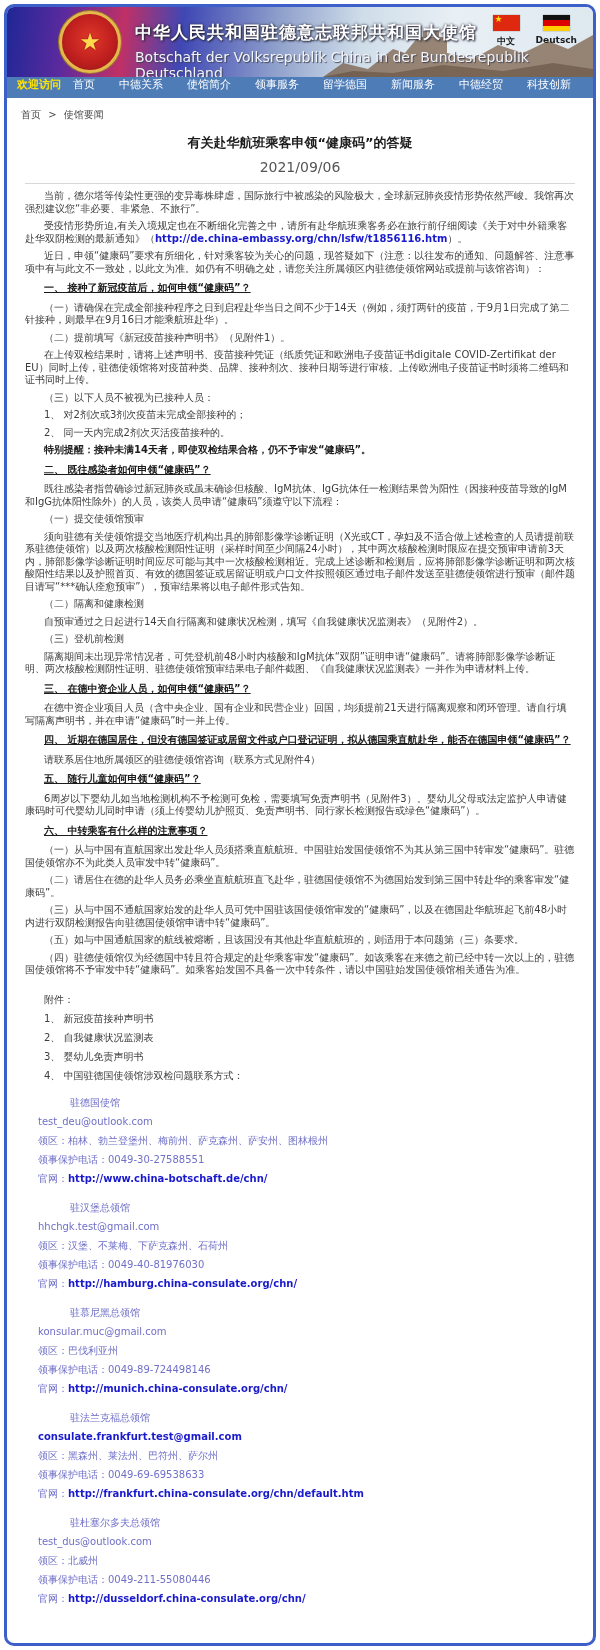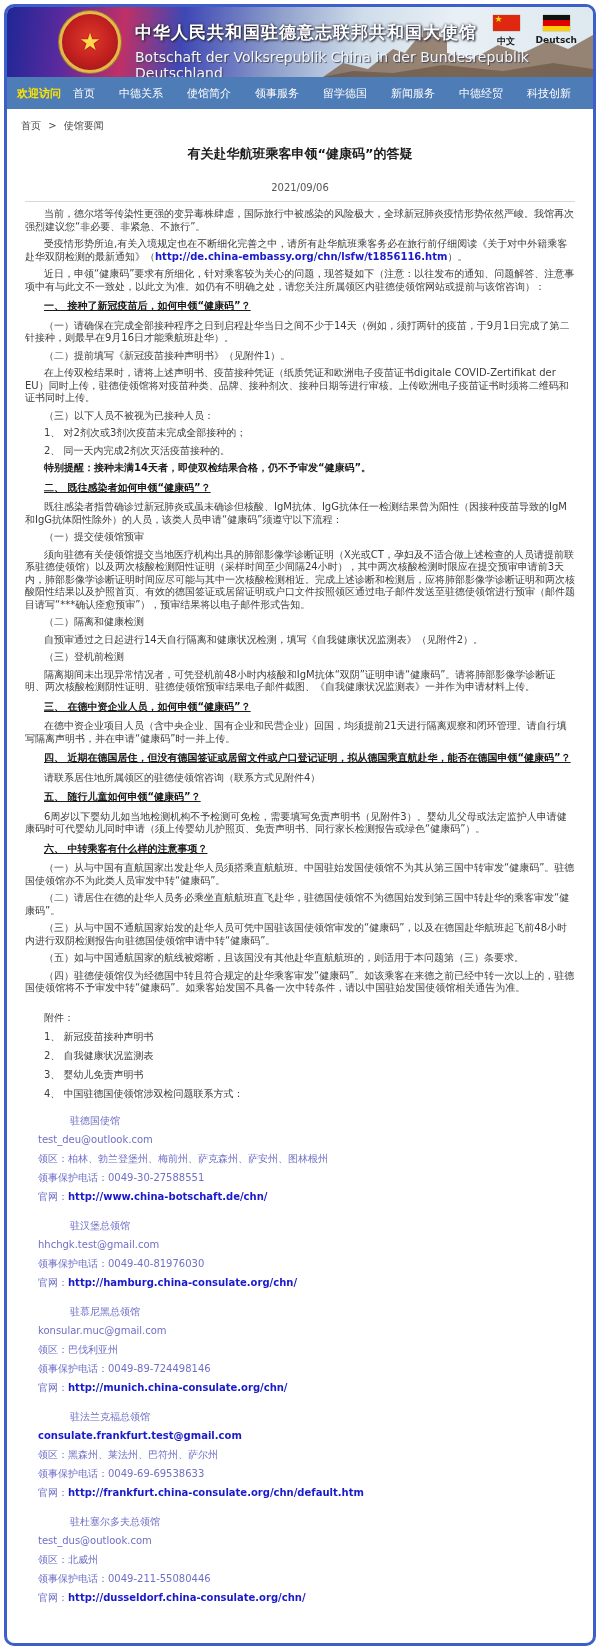--- a/index.html
+++ b/index.html
@@ -36,36 +36,36 @@
   .flag { width:27px; height:16px; position:relative; box-shadow:0 0 1px rgba(0,0,0,.5); }
   .flag-cn { background:#de2910; }
   .flag-cn .s { position:absolute; left:2px; top:-1px; color:#ffde00; font-size:9px; }
   .flag-de { display:flex; flex-direction:column; }
   .flag-de i { flex:1; }
   .flag-de i:nth-child(1){background:#111;} .flag-de i:nth-child(2){background:#dd0000;} .flag-de i:nth-child(3){background:#ffce00;}
   .lang-label { font-size:9px; font-weight:bold; color:#1b1b1b; margin-top:4px; }
 
   
   .nav {
-    height:32px; background:#4e7cb7; display:flex; align-items:center;
+    height:21px; background:#4e7cb7; display:flex; align-items:flex-start;
     padding:0 10px; justify-content:space-around;
   }
   .nav-welcome { color:#ffe400; font-weight:bold; font-size:11px; cursor:pointer; }
   .nav-items { display:flex; flex:1; justify-content:space-around; }
   .nav-item { color:#fff; font-size:11px; cursor:pointer; }
 
   
   .breadcrumb { padding:10px 14px 2px; font-size:10px; color:#4a4a4a; }
   .breadcrumb span { cursor:pointer; }
   .breadcrumb .sep { margin:0 4px; cursor:default; }
 
   
   .article { padding:0 18px; }
   .art-title { text-align:center; font-size:13px; font-weight:bold; color:#1d1d1d; margin:10px 0 0; }
-  .art-date { text-align:center; font-size:10px; color:#555; margin:19px 0 8px; }
+  .art-date { text-align:center; font-size:14px; color:#555; margin:7px 0 8px; }
   .divider { border:none; border-top:1px solid #d7d7d7; margin:0 0 6px; }
 
   #blocks p { font-size:10px; line-height:12.5px; color:#3d3d3d; margin:5px 0; text-indent:1.9em; }
   #blocks p.blk-h { font-weight:bold; color:#1c1c1c; text-decoration:underline; margin:7px 0; }
   #blocks p.blk-b { font-weight:bold; color:#1c1c1c; }
   .inline-link { color:#1a1acd; font-weight:bold; text-decoration:none; cursor:pointer; }
 
   
   .attachments { margin-top:16px; }
   .attachments p { font-size:10px; line-height:13px; color:#3d3d3d; margin:6px 0; text-indent:1.9em; }
@@ -186,20 +186,21 @@
         <div class="contact">
           <p class="c-name">驻德国使馆</p>
           <p class="c-email">test_deu@outlook.com</p>
           <p class="c-line">领区：柏林、勃兰登堡州、梅前州、萨克森州、萨安州、图林根州</p>
           <p class="c-line">领事保护电话：0049-30-27588551</p>
           <p class="c-line"><span>官网：</span><a class="inline-link">http://www.china-botschaft.de/chn/</a></p>
         </div>
         <div class="contact">
           <p class="c-name">驻汉堡总领馆</p>
           <p class="c-email">hhchgk.test@gmail.com</p>
+          <p class="c-line">领区：汉堡、不莱梅、下萨克森州、石荷州</p>
           <p class="c-line">领事保护电话：0049-40-81976030</p>
           <p class="c-line"><span>官网：</span><a class="inline-link">http://hamburg.china-consulate.org/chn/</a></p>
         </div>
         <div class="contact">
           <p class="c-name">驻慕尼黑总领馆</p>
           <p class="c-email">konsular.muc@gmail.com</p>
           <p class="c-line">领区：巴伐利亚州</p>
           <p class="c-line">领事保护电话：0049-89-724498146</p>
           <p class="c-line"><span>官网：</span><a class="inline-link">http://munich.china-consulate.org/chn/</a></p>
         </div>

